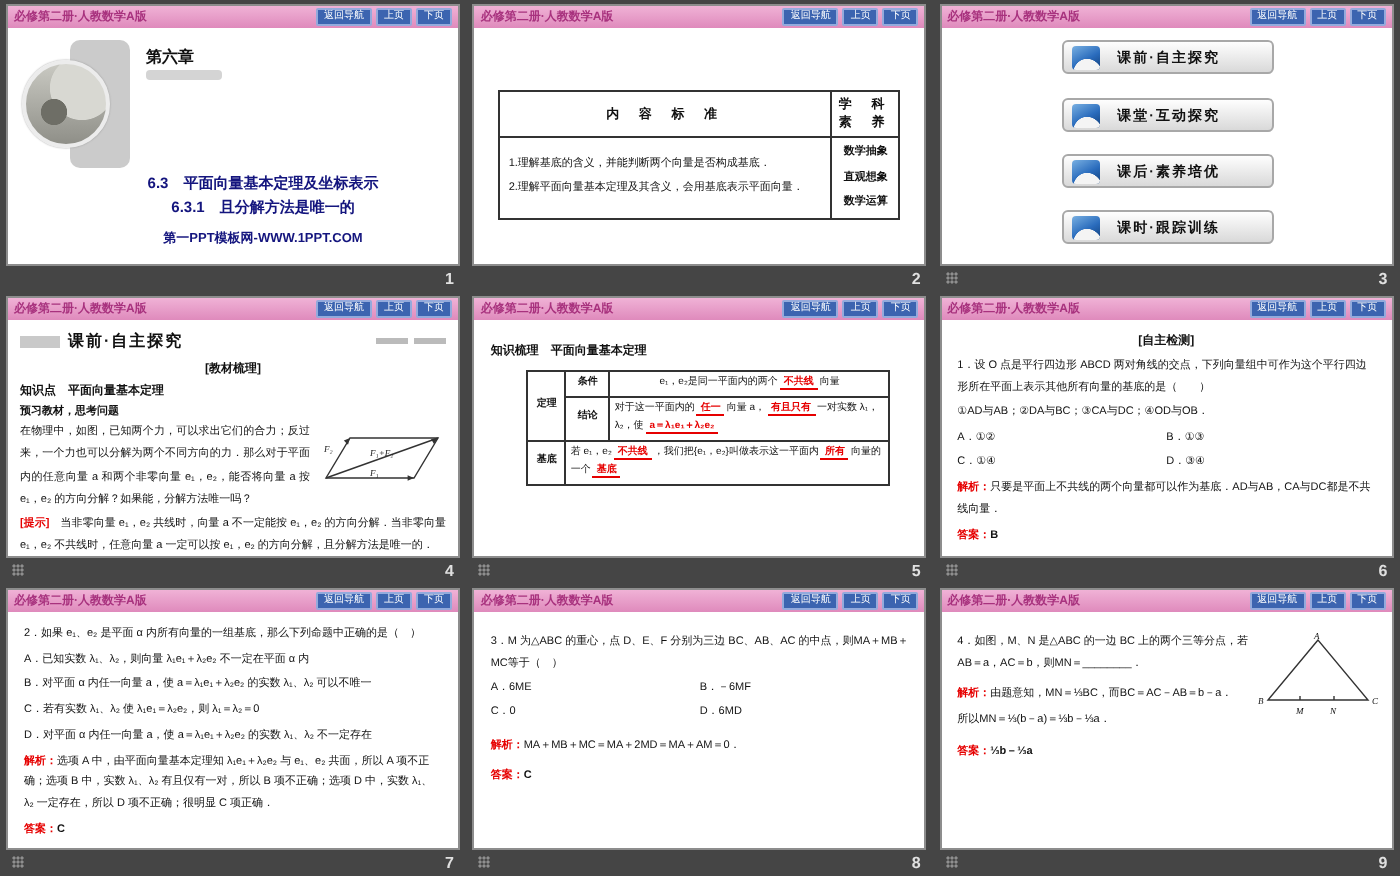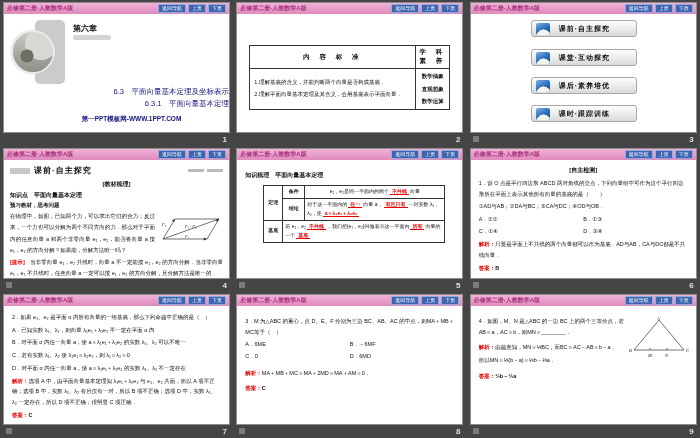--- a/index.html
+++ b/index.html
@@ -13,21 +13,21 @@
   .strip{position:absolute;left:3px;top:133px;width:227px;height:12px;display:flex;align-items:center;justify-content:space-between;}
   .pn{margin-left:auto;color:#e0e0e0;font-size:8px;font-weight:bold;padding-right:3px;}
   .wm{width:6px;height:6px;margin-left:3px;background:radial-gradient(#8f8f8f 0.6px,transparent 1px) 0 0/2px 2px;}
   .body{position:relative;height:118px;font-size:5.5px;color:#111;}
   
   .s1-gray{position:absolute;left:31px;top:5px;width:30px;height:64px;background:#cbcbcb;border-radius:5px;}
   .s1-photo{position:absolute;left:7px;top:15px;width:40px;height:40px;border-radius:50%;border:2px solid #ececec;background:radial-gradient(circle at 35% 60%,#6e6e66 0 18%,transparent 19%),radial-gradient(circle at 70% 30%,#d8d8d2 0 40%,transparent 41%),linear-gradient(#c9c9c2,#8f8f88);box-shadow:0 0 1px #999;}
   .s1-chapter{position:absolute;left:69px;top:8px;font-weight:bold;font-size:8px;}
   .s1-badge{position:absolute;left:69px;top:20px;width:38px;height:5px;background:#d4d4d4;border-radius:2px;}
   .s1-title{position:absolute;left:52px;right:4px;top:44px;text-align:center;font-weight:bold;font-size:13.5px;letter-spacing:2px;}
-  .s1-sub{position:absolute;left:30px;right:0;text-align:right;font-weight:normal;font-size:7.5px;color:#14157e;}
+  .s1-sub{position:absolute;left:30px;right:0;text-align:center;font-weight:bold;font-size:7.5px;color:#14157e;}
   .s1-link{position:absolute;left:30px;right:0;top:100px;text-align:center;font-weight:bold;font-size:6.5px;color:#14157e;}
   
   .s2-table{position:absolute;left:12px;top:30px;width:201px;border-collapse:collapse;}
   .s2-table th,.s2-table td{border:1px solid #333;}
   .s2-table th{font-size:6.5px;letter-spacing:4px;padding:2px 0;}
   .s2-std{font-size:5.5px;line-height:2.1;padding:2px 4px;width:157px;}
   .s2-lit{font-size:5.5px;font-weight:bold;text-align:center;line-height:2.3;}
   
   .mbtn{position:absolute;left:60px;width:106px;height:17px;border:1px solid #a8a8a8;border-radius:3px;background:linear-gradient(#fefefe,#d9d9d9);display:flex;align-items:center;padding:0 4px;box-sizing:border-box;}
   .mbtn-icon{width:14px;height:12px;border-radius:2px;background:linear-gradient(150deg,#79b0e2 0%,#2a6cbd 55%,#123f7a 100%);position:relative;overflow:hidden;flex:none;}
@@ -77,21 +77,21 @@
         <span class="bar-btn">返回导航</span>
         <span class="bar-btn">上页</span>
         <span class="bar-btn">下页</span>
       </div>
       <div class="body">
         <div class="s1-gray"></div>
         <div class="s1-photo"></div>
         <div class="s1-chapter">第六章</div>
         <div class="s1-badge"></div>
         <div class="s1-sub" style="top:72px;">6.3　平面向量基本定理及坐标表示</div>
-        <div class="s1-sub" style="top:84px;">6.3.1　平面向量基本定理</div>
+        <div class="s1-sub" style="top:84px;">6.3.1　且分解方法是唯一的</div>
         <div class="s1-link">第一PPT模板网-WWW.1PPT.COM</div>
       </div>
     </div>
     <div class="strip">
       <span class="pn">1</span>
     </div>
   </div>
 
   <div class="cell">
     <div class="slide">

